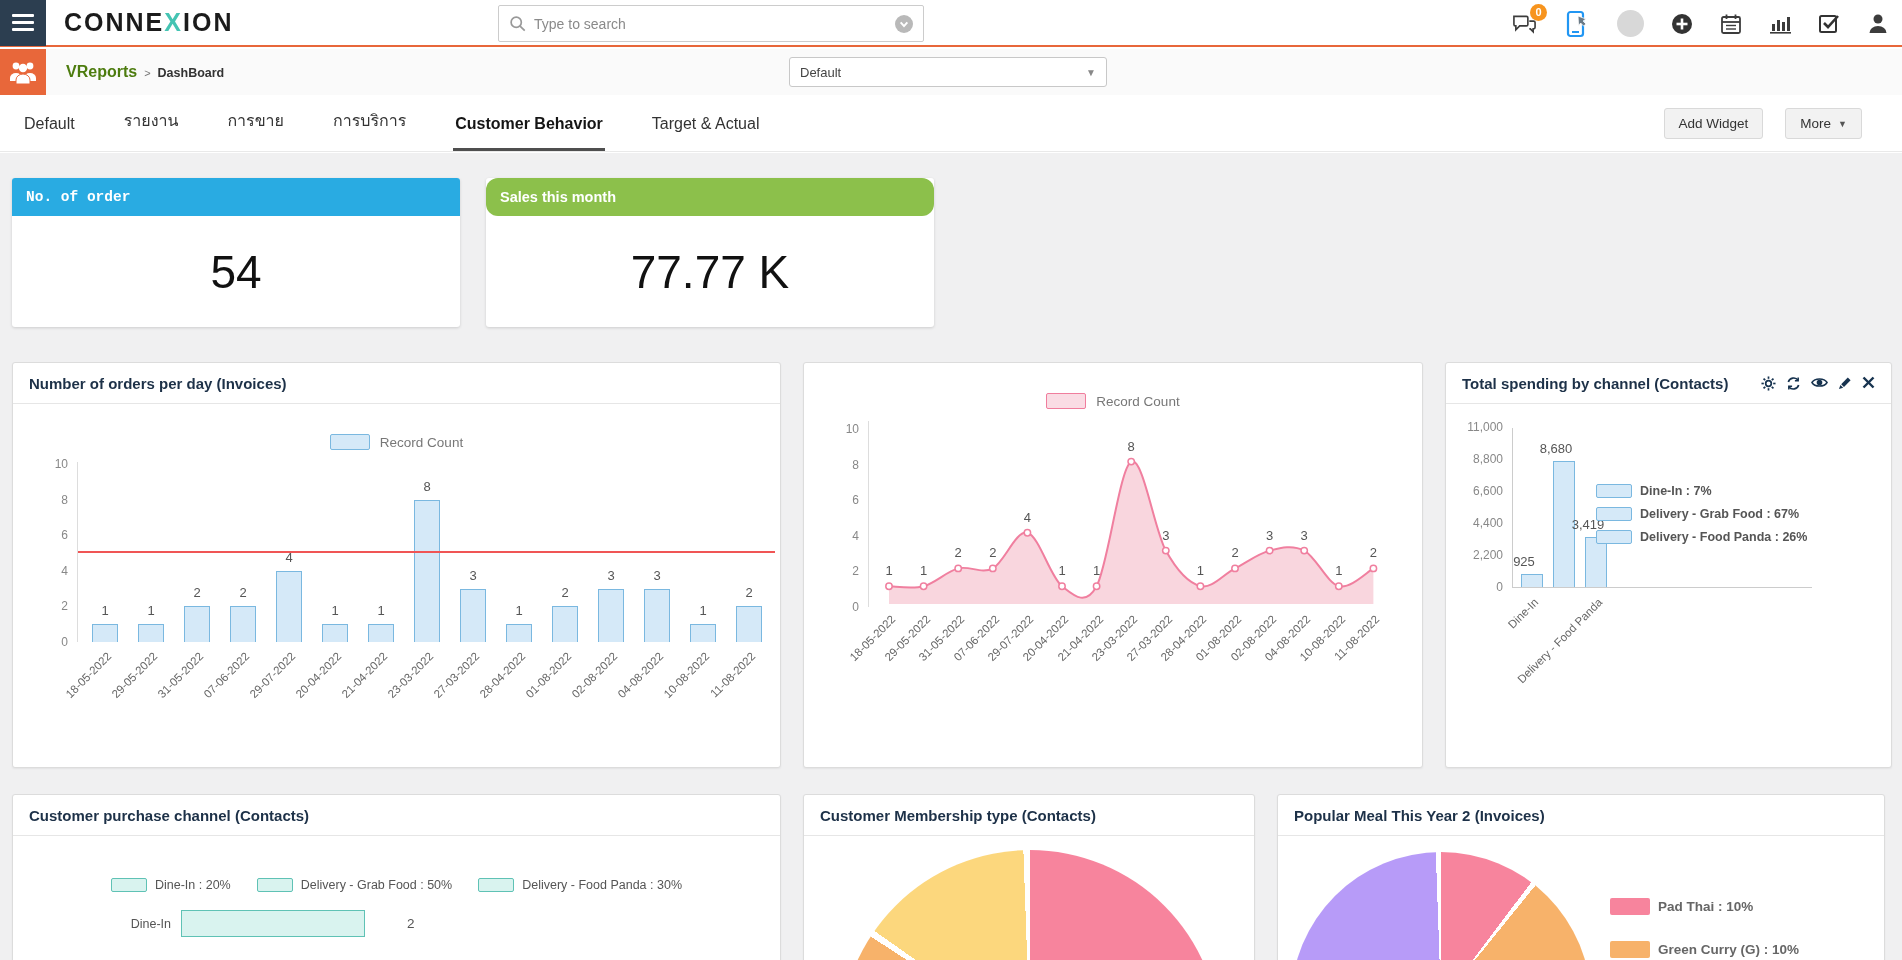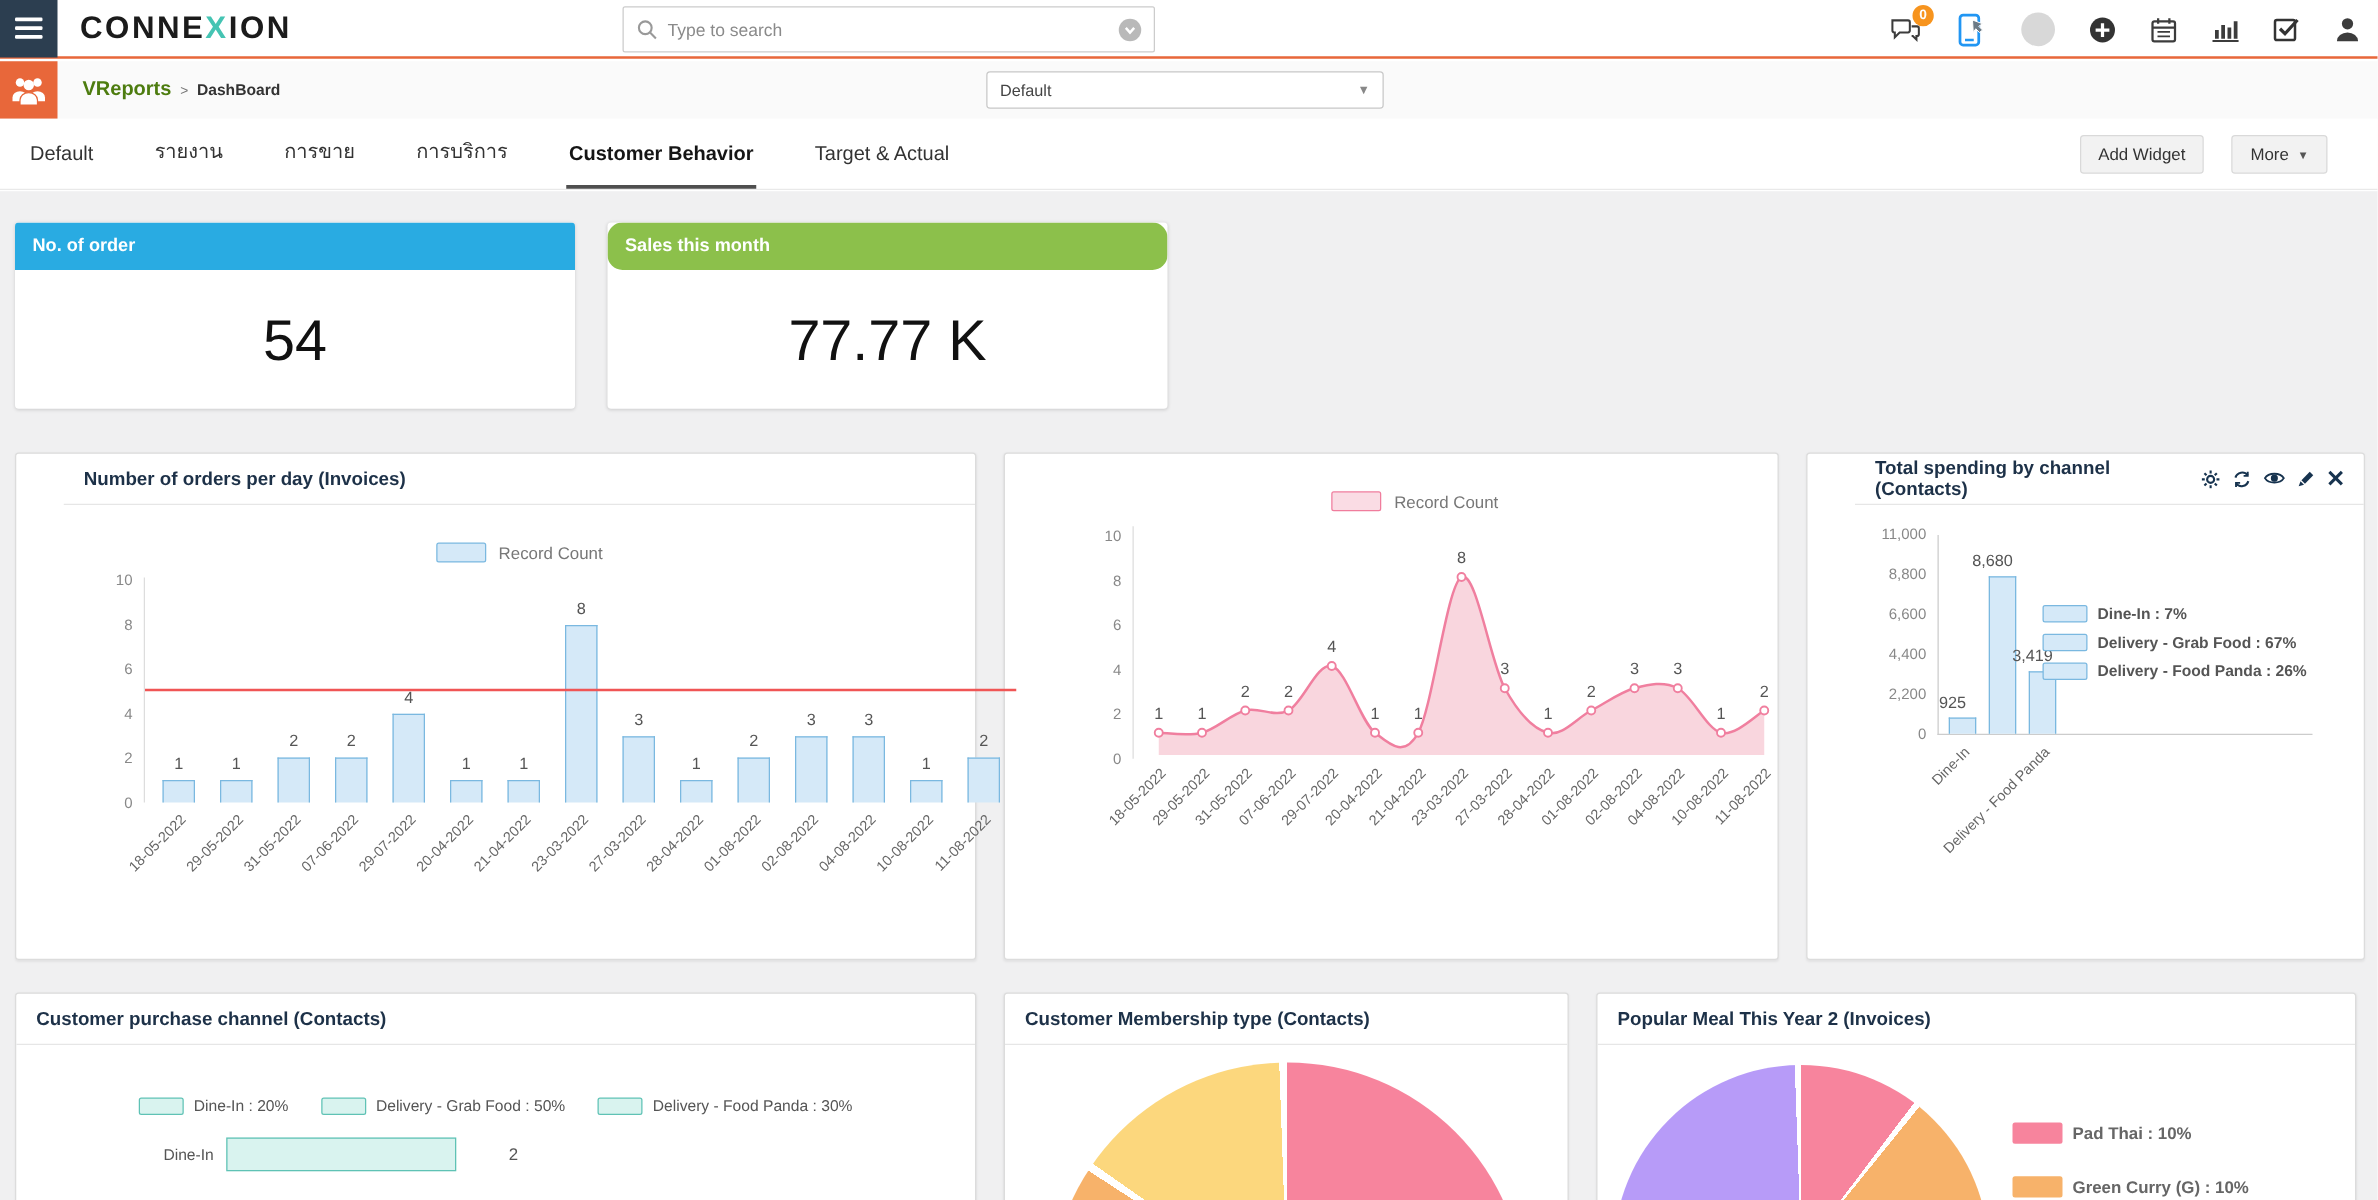--- a/index.html
+++ b/index.html
@@ -55,21 +55,21 @@
     grid-template-columns:repeat(4,1fr);gap:26px;padding-right:10px;}
   .kpi{height:149px;background:#fff;border-radius:3px;box-shadow:0 1px 3px rgba(0,0,0,.15);overflow:hidden;}
   .kpi-head{height:38px;display:flex;align-items:center;padding:0 14px;color:#fff;
     font-size:14.5px;font-weight:700;}
   .kpi-value{height:111px;display:flex;align-items:center;justify-content:center;
     font-size:46px;color:#111;}
 
   .charts-row{position:absolute;top:209px;left:12px;display:grid;grid-template-columns:769px 620px 447px;gap:22px;}
   .bottom-row{position:absolute;top:641px;left:12px;display:grid;grid-template-columns:769px 452px 608px;gap:22px;}
   .widget{background:#fff;border:1px solid #dcdcdc;border-radius:3px;box-shadow:0 1px 2px rgba(0,0,0,.06);}
-  .charts-row .widget{height:406px;padding-left:38px;}
+  .charts-row .widget{height:406px;}
   .bottom-row .widget{height:310px;overflow:hidden;}
   .wtitle{height:41px;display:flex;align-items:center;padding:0 16px;border-bottom:1px solid #e6e6e6;
     font-size:15px;font-weight:600;color:#1d3148;}
   .wicons{margin-left:auto;display:flex;gap:10px;color:#17334f;}
   .wicons span{cursor:pointer;display:flex;}
   .wbody{position:relative;height:364px;}
   .bottom-row .wbody{height:268px;}
 
   .chart-legend{position:absolute;left:0;right:0;top:30px;display:flex;justify-content:center;
     align-items:center;gap:10px;font-size:13.5px;color:#777;}
@@ -221,21 +221,21 @@
         <span>More</span>
         <span class="caret">▼</span>
       </div>
   </div>
 </nav>
 
 <div class="content">
 
   <section class="kpi-row">
     <div class="kpi">
-      <div class="kpi-head" style="background: rgb(41, 171, 226);">No. of order</div>
+      <div class="kpi-head" style="background: rgb(41, 171, 226); font-family: Liberation Mono, monospace;">No. of order</div>
       <div class="kpi-value">54</div>
     </div>
     <div class="kpi">
       <div class="kpi-head" style="background: rgb(140, 192, 75); border-radius: 12px;">Sales this month</div>
       <div class="kpi-value">77.77 K</div>
     </div>
   </section>
 
   <section class="charts-row">
 

